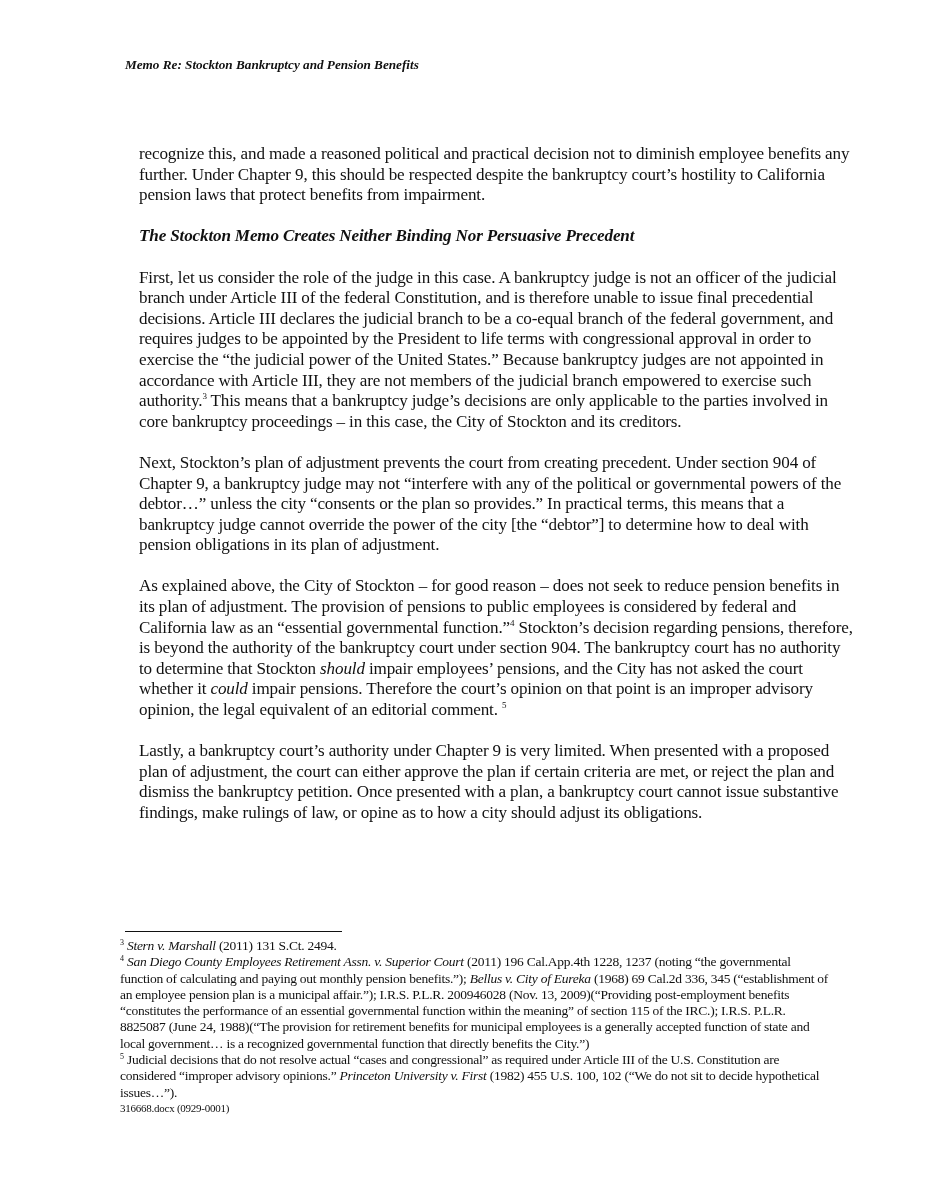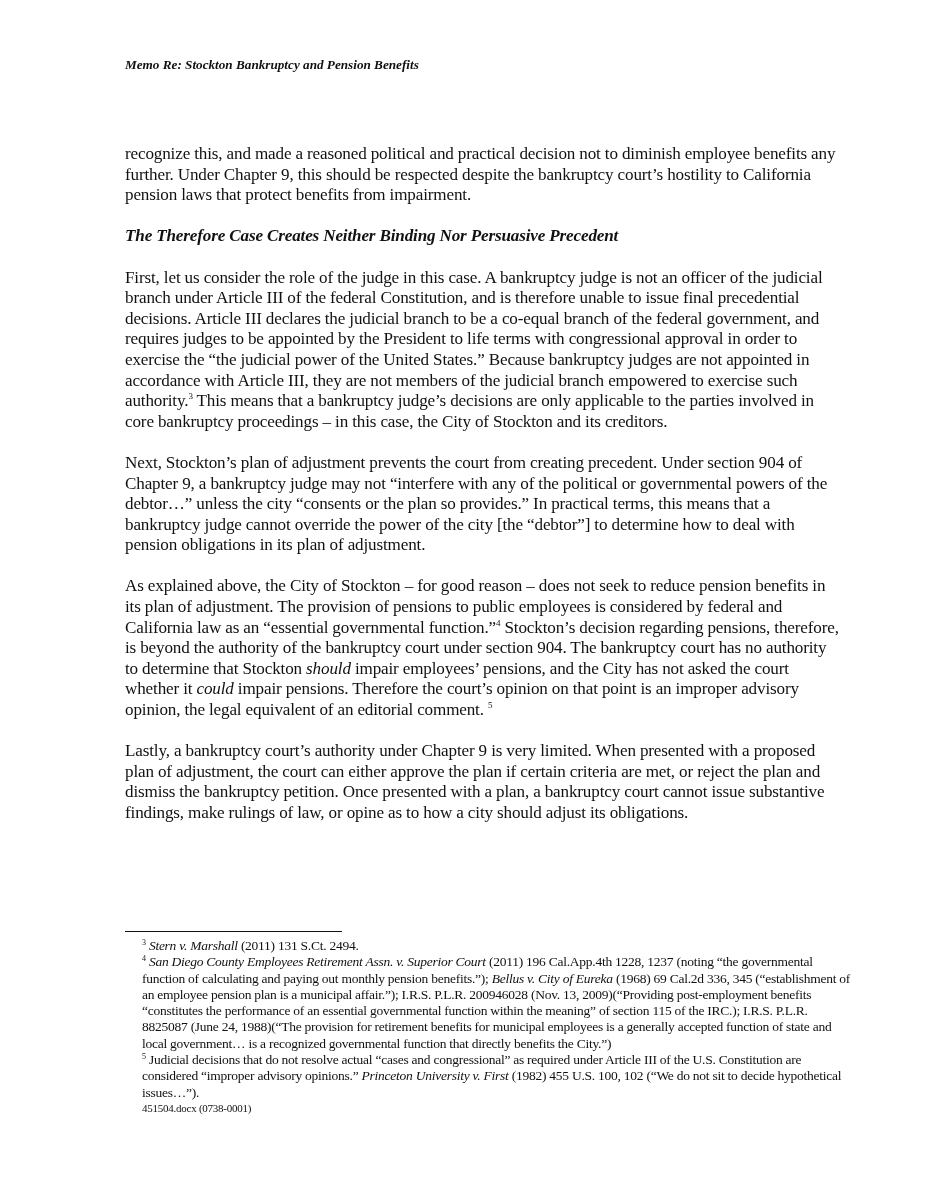--- a/index.html
+++ b/index.html
@@ -1,50 +1,50 @@
 <!DOCTYPE html>
 <html><head>
 <meta charset="utf-8">
 <style>
   html, body { margin: 0; padding: 0; background: #ffffff; }
   body { width: 927px; height: 1200px; position: relative; overflow: hidden; color: #111; font-family: "Liberation Serif", "DejaVu Serif", serif; }
   .page { position: absolute; left: 0; top: 0; width: 927px; height: 1104px; background: #fff; margin-left: 16px; }
   .header { position: absolute; left: 109px; top: 57px; font-size: 13.2px; line-height: 16px; font-weight: bold; }
   .header .memo { font-style: italic; }
-  .body { position: absolute; left: 109px; top: 144px; width: 715px; font-size: 17.1px; line-height: 20.6px; letter-spacing: -0.15px; }
+  .body { position: absolute; left: 123px; top: 144px; width: 715px; font-size: 17.1px; line-height: 20.6px; letter-spacing: -0.15px; }
   .body p { margin: 0 0 20.6px 0; }
   .body h2 { margin: 0 0 20.6px 0; font-size: 17.1px; font-weight: bold; font-style: italic; line-height: 20.6px; }
   sup { font-size: 9px; vertical-align: 7px; line-height: 0; }
   .rule { position: absolute; left: 109px; top: 931px; width: 217px; height: 0; border-top: 1px solid #111; }
-  .footnotes { position: absolute; left: 126px; top: 938px; width: 710px; font-size: 13.5px; line-height: 16.3px; letter-spacing: -0.25px; }
+  .footnotes { position: absolute; left: 104px; top: 938px; width: 710px; font-size: 13.5px; line-height: 16.3px; letter-spacing: -0.25px; }
   .footnotes .fn { margin: 0; }
   .footnotes sup { font-size: 8px; vertical-align: 5px; }
   .docid { font-size: 11px; line-height: 14px; margin-top: 0; }
   i { }
 </style>
 </head>
 <body>
 
 <div class="page">
 
   <div class="header">
     <div class="memo">Memo Re: Stockton Bankruptcy and Pension Benefits</div>
   </div>
 
   <div class="body">
     <p>recognize this, and made a reasoned political and practical decision not to diminish employee benefits any further.  Under Chapter 9, this should be respected despite the bankruptcy court’s hostility to California pension laws that protect benefits from impairment.</p>
-    <h2>The Therefore Case Creates Neither Binding Nor Persuasive Precedent</h2>
+    <h2>The Stockton Memo Creates Neither Binding Nor Persuasive Precedent</h2>
     <p><span>First, let us consider the role of the judge in this case.  A bankruptcy judge is not an officer of the judicial branch under Article III of the federal Constitution, and is therefore unable to issue final precedential decisions.  Article III declares the judicial branch to be a co-equal branch of the federal government, and requires judges to be appointed by the President to life terms with congressional approval in order to exercise the “the judicial power of the United States.” Because bankruptcy judges are not appointed in accordance with Article III, they are not members of the judicial branch empowered to exercise such authority.</span><sup>3</sup><span>  This means that a bankruptcy judge’s decisions are only applicable to the parties involved in core bankruptcy proceedings – in this case, the City of Stockton and its creditors.</span></p>
     <p>Next, Stockton’s plan of adjustment prevents the court from creating precedent.  Under section 904 of Chapter 9, a bankruptcy judge may not “interfere with any of the political or governmental powers of the debtor…” unless the city “consents or the plan so provides.”  In practical terms, this means that a bankruptcy judge cannot override the power of the city [the “debtor”] to determine how to deal with pension obligations in its plan of adjustment.</p>
     <p><span>As explained above, the City of Stockton – for good reason – does not seek to reduce pension benefits in its plan of adjustment.  The provision of pensions to public employees is considered by federal and California law as an “essential governmental function.”</span><sup>4</sup><span>  Stockton’s decision regarding pensions, therefore, is beyond the authority of the bankruptcy court under section 904. The bankruptcy court has no authority to determine that Stockton </span><i>should</i><span> impair employees’ pensions, and the City has not asked the court whether it </span><i>could</i><span> impair pensions.  Therefore the court’s opinion on that point is an improper advisory opinion, the legal equivalent of an editorial comment. </span><sup>5</sup></p>
     <p>Lastly, a bankruptcy court’s authority under Chapter 9 is very limited.  When presented with a proposed plan of adjustment, the court can either approve the plan if certain criteria are met, or reject the plan and dismiss the bankruptcy petition.  Once presented with a plan, a bankruptcy court cannot issue substantive findings, make rulings of law, or opine as to how a city should adjust its obligations.</p>
   </div>
 
   <div class="rule"></div>
 
   <div class="footnotes">
     <p class="fn"><sup>3</sup> <i>Stern v. Marshall</i><span> (2011) 131 S.Ct. 2494.</span></p>
     <p class="fn"><sup>4</sup> <i>San Diego County Employees Retirement Assn. v. Superior Court</i><span> (2011) 196 Cal.App.4th 1228, 1237 (noting “the governmental function of calculating and paying out monthly pension benefits.”); </span><i>Bellus v. City of Eureka</i><span> (1968) 69 Cal.2d 336, 345 (“establishment of an employee pension plan is a municipal affair.”); I.R.S. P.L.R. 200946028 (Nov. 13, 2009)(“Providing post-employment benefits “constitutes the performance of an essential governmental function within the meaning” of section 115 of the IRC.); I.R.S. P.L.R. 8825087 (June 24, 1988)(“The provision for retirement benefits for municipal employees is a generally accepted function of state and local government… is a recognized governmental function that directly benefits the City.”)</span></p>
     <p class="fn"><sup>5</sup><span> Judicial decisions that do not resolve actual “cases and congressional” as required under Article III of the U.S. Constitution are considered “improper advisory opinions.”  </span><i>Princeton University v. First</i><span> (1982) 455 U.S. 100, 102 (“We do not sit to decide hypothetical issues…”).</span></p>
-    <div class="docid">451504.docx (0738-0001)</div>
+    <div class="docid">316668.docx (0929-0001)</div>
   </div>
 
 </div>
 
 </body></html>

